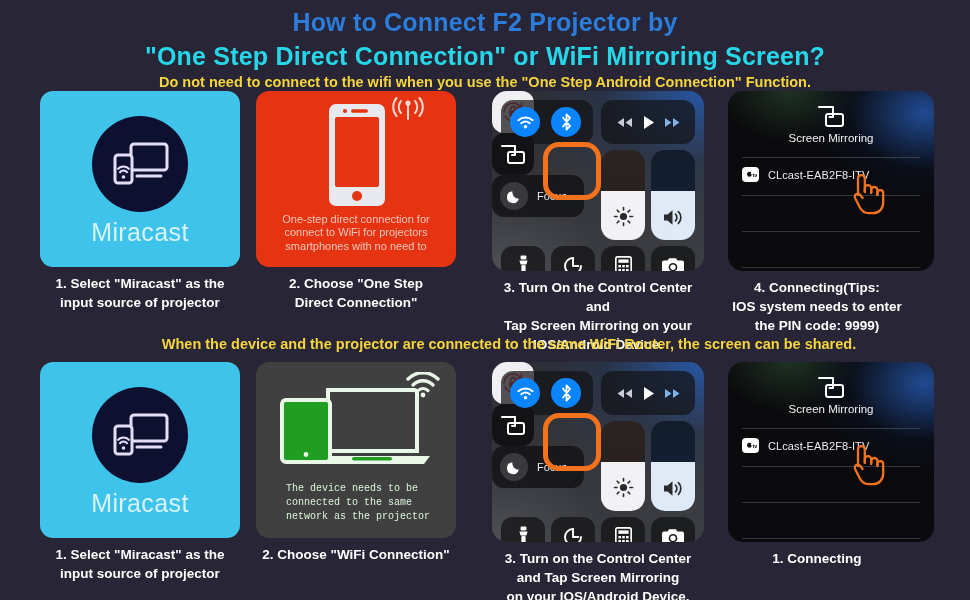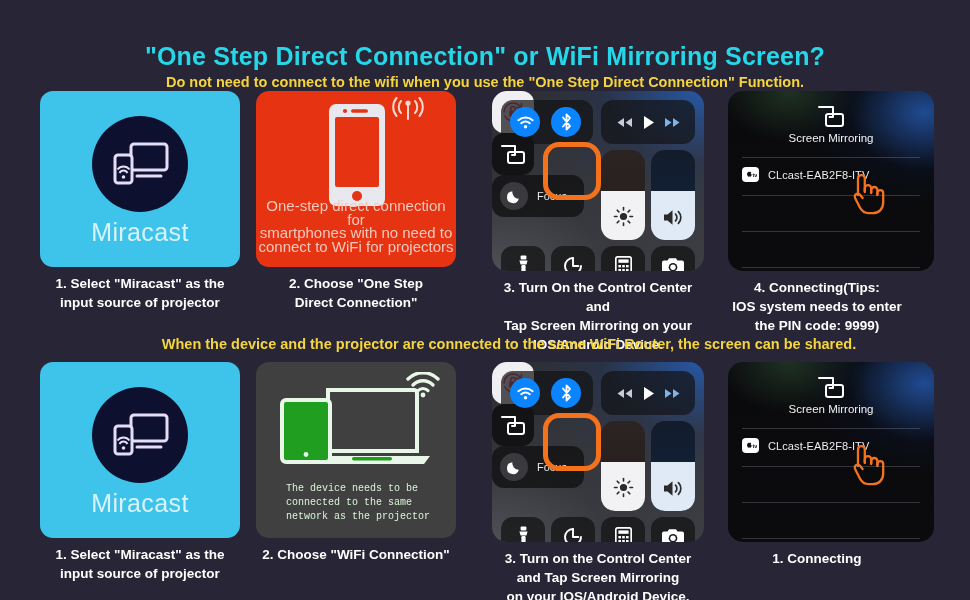--- a/index.html
+++ b/index.html
@@ -55,21 +55,21 @@
   .mira-label{
     margin-top:6px;font-size:25px;color:#d8f3fb;font-weight:normal;letter-spacing:.4px;
   }
 
   
   .onestep{background:#e63312;position:relative;}
   .phone-ico{position:absolute;left:72px;top:12px;}
   .ant-ico{position:absolute;left:135px;top:6px;}
   .red-text{
     position:absolute;left:0;right:0;bottom:14px;text-align:center;
-    color:#f3c8be;font-size:15px;line-height:13.5px;
+    color:#f3c8be;font-size:11px;line-height:13.5px;
   }
 
   
   .greencard{background:#404040;position:relative;font-family:Liberation Mono, monospace;}
   .devices-ico{position:absolute;left:24px;top:18px;}
   .gwifi-ico{position:absolute;right:16px;top:10px;}
   .green-text{
     position:absolute;left:30px;bottom:14px;text-align:left;
     color:#d9f3d9;font-size:10px;line-height:14px;
   }
@@ -148,22 +148,23 @@
   .sm-name{color:#ededf0;font-size:11px;margin-left:9px;letter-spacing:.1px;}
   .hand{position:absolute;left:118px;top:78px;}
 
   svg{display:block;}
 </style>
 </head>
 <body>
 
 <div class="canvas">
 
+  <div class="title1">How to Connect F2 Projector by</div>
   <div class="title2">"One Step Direct Connection" or WiFi Mirroring Screen?</div>
-  <div class="subtitle">Do not need to connect to the wifi when you use the "One Step Direct Connection" Function.</div>
+  <div class="subtitle">Do not need to connect to the wifi when you use the "One Step Android Connection" Function.</div>
 
   <div class="row row1">
 
     <div class="cardwrap c1">
       <div class="card miracast">
         <div class="mira-circle">
           <svg width="62" height="52" viewBox="0 0 62 52">
             <rect x="22" y="6" width="36" height="26" rx="3" fill="none" stroke="#e4ddf6" stroke-width="3"></rect>
             <line x1="28" y1="38" x2="52" y2="38" stroke="#e4ddf6" stroke-width="3" stroke-linecap="round"></line>
             <rect x="6" y="17" width="17" height="28" rx="3" fill="#0e1030" stroke="#e4ddf6" stroke-width="3"></rect>
@@ -194,22 +195,22 @@
           <svg width="58" height="104" viewBox="0 0 58 104">
             <rect x="1" y="1" width="56" height="102" rx="7" fill="#e8e8ef"></rect>
             <rect x="7" y="14" width="44" height="70" rx="2" fill="#e63312"></rect>
             <circle cx="17" cy="8" r="2.1" fill="#e63312"></circle>
             <rect x="23" y="6.2" width="17" height="3.6" rx="1.8" fill="#e63312"></rect>
             <circle cx="29" cy="93" r="5" fill="#e63312"></circle>
           </svg>
         </div>
         <div class="red-text">
           <div>One-step direct connection for</div>
+          <div>connect to WiFi for projectors</div>
           <div>smartphones with no need to</div>
-          <div>connect to WiFi for projectors</div>
         </div>
       </div>
       <div class="caption" style="white-space:pre-line">2. Choose "One Step
 Direct Connection"</div>
     </div>
 
     <div class="cardwrap c3">
       <div class="cc">
         <div class="tile cc-conn">
           <div class="circ circ-wifi">

